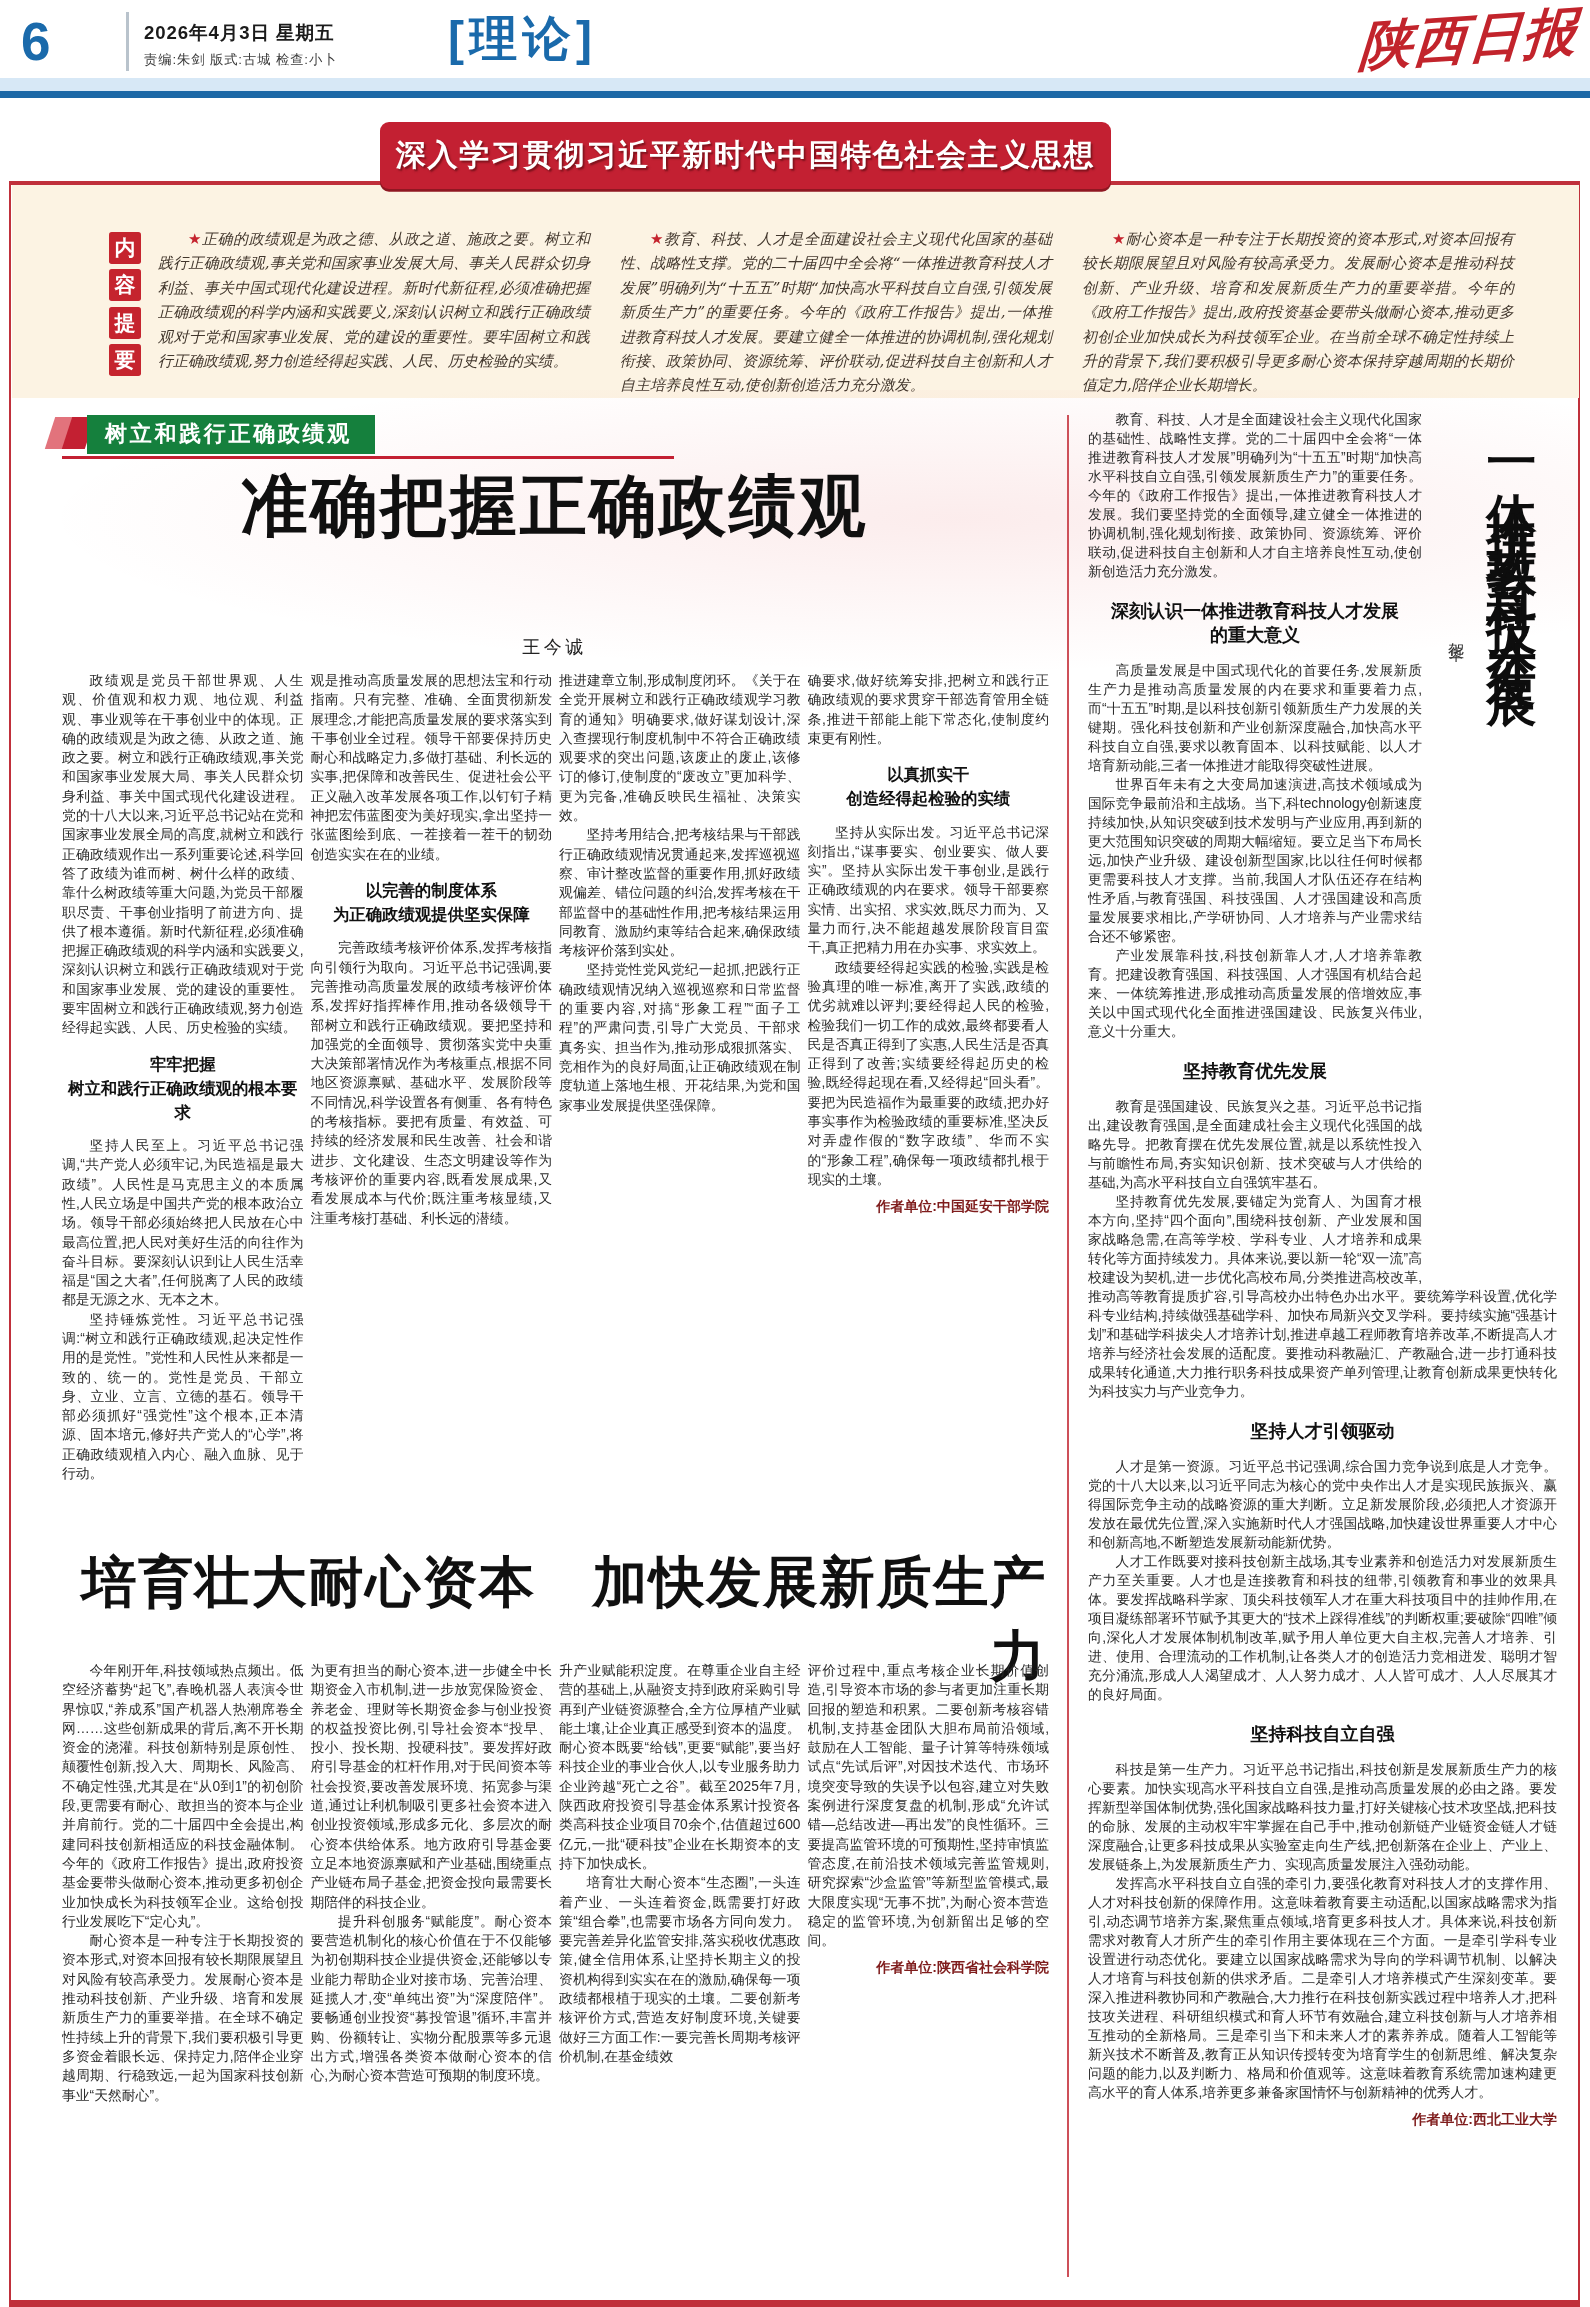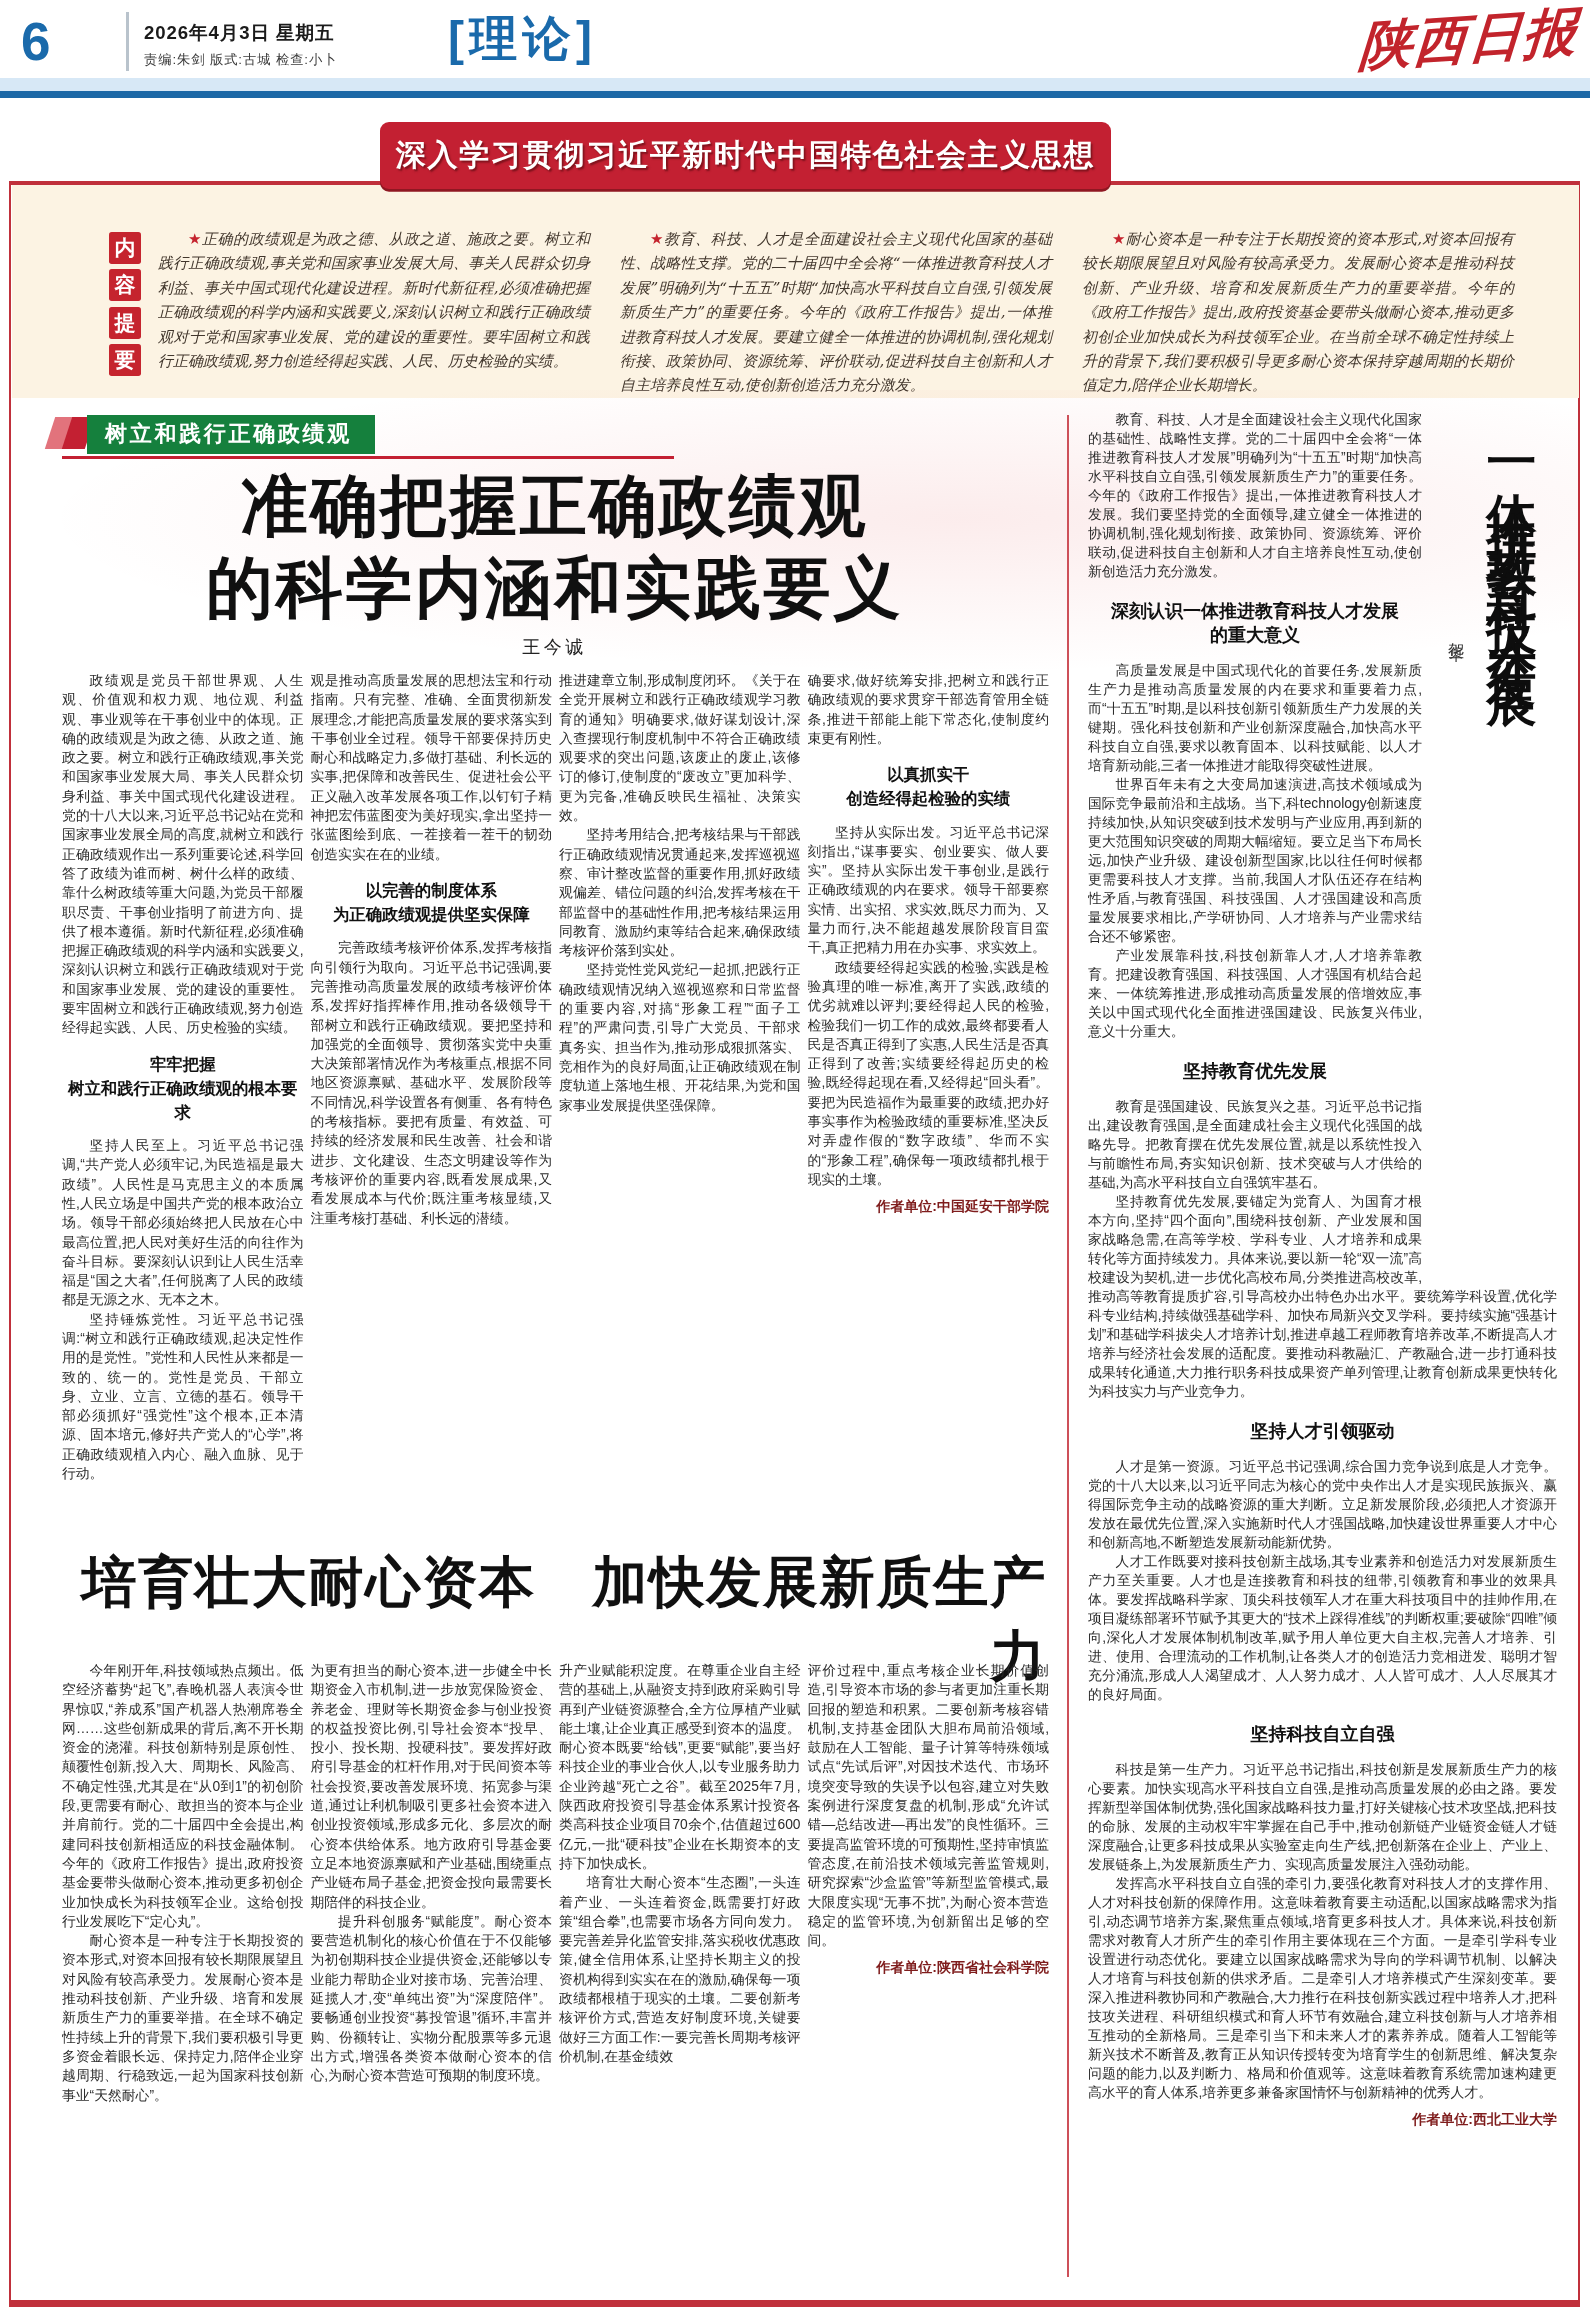--- a/index.html
+++ b/index.html
@@ -100,21 +100,20 @@
 
   <div class="headline-wash"></div>
   <div class="flag-wrap">
     <div class="flag-stripe1"></div>
     <div class="flag-stripe2"></div>
     <div class="flag-box">树立和践行正确政绩观</div>
   </div>
   <div class="flag-underline"></div>
   <div class="art1-headline">
     <div>准确把握正确政绩观</div>
-    <div>的科学内涵和实践要义</div>
   </div>
   <div class="art1-byline">王今诚</div>
   <div class="cols art1-cols">
     <div class="col">
         <p class="para">政绩观是党员干部世界观、人生观、价值观和权力观、地位观、利益观、事业观等在干事创业中的体现。正确的政绩观是为政之德、从政之道、施政之要。树立和践行正确政绩观,事关党和国家事业发展大局、事关人民群众切身利益、事关中国式现代化建设进程。党的十八大以来,习近平总书记站在党和国家事业发展全局的高度,就树立和践行正确政绩观作出一系列重要论述,科学回答了政绩为谁而树、树什么样的政绩、靠什么树政绩等重大问题,为党员干部履职尽责、干事创业指明了前进方向、提供了根本遵循。新时代新征程,必须准确把握正确政绩观的科学内涵和实践要义,深刻认识树立和践行正确政绩观对于党和国家事业发展、党的建设的重要性。要牢固树立和践行正确政绩观,努力创造经得起实践、人民、历史检验的实绩。</p>
         <div class="col-subhead">牢牢把握
 树立和践行正确政绩观的根本要求</div>
         <p class="para">坚持人民至上。习近平总书记强调,“共产党人必须牢记,为民造福是最大政绩”。人民性是马克思主义的本质属性,人民立场是中国共产党的根本政治立场。领导干部必须始终把人民放在心中最高位置,把人民对美好生活的向往作为奋斗目标。要深刻认识到让人民生活幸福是“国之大者”,任何脱离了人民的政绩都是无源之水、无本之木。</p>
         <p class="para">坚持锤炼党性。习近平总书记强调:“树立和践行正确政绩观,起决定性作用的是党性。”党性和人民性从来都是一致的、统一的。党性是党员、干部立身、立业、立言、立德的基石。领导干部必须抓好“强党性”这个根本,正本清源、固本培元,修好共产党人的“心学”,将正确政绩观植入内心、融入血脉、见于行动。</p>
       </div>

